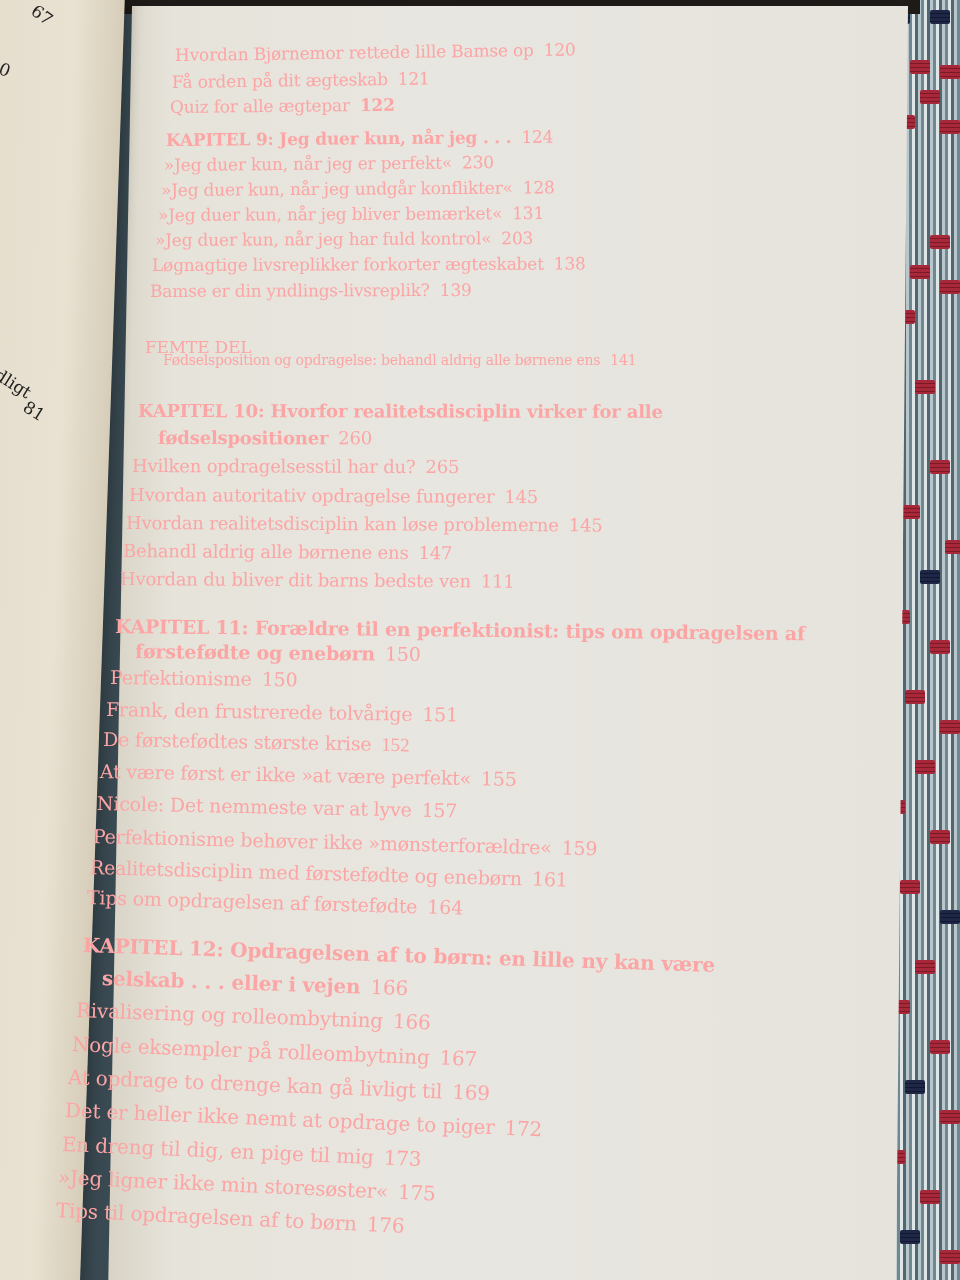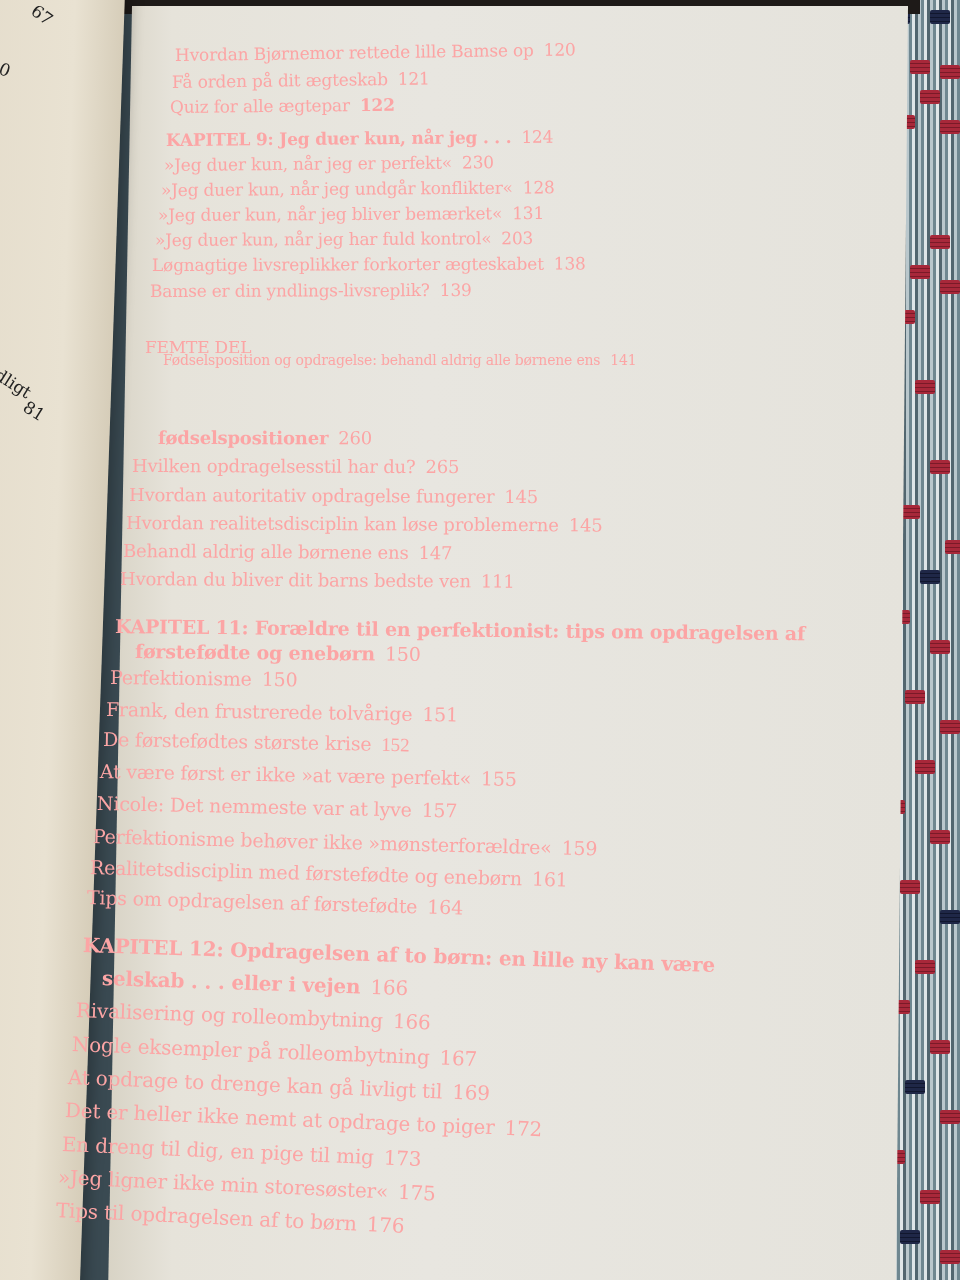--- a/index.html
+++ b/index.html
@@ -113,20 +113,21 @@
     <div class="entry" style="left: 170px; top: 97px; font-size: 17px; transform: rotate(-0.6deg);"><span>Quiz for alle ægtepar</span><span class="pg" style="font-weight: bold;">122</span></div>
     <div class="entry bold" style="left: 166px; top: 130px; font-size: 17px; transform: rotate(-0.5deg);"><span>KAPITEL 9: Jeg duer kun, når jeg . . .</span><span class="pg" style="font-weight: normal;">124</span></div>
     <div class="entry" style="left: 164px; top: 155px; font-size: 17px; transform: rotate(-0.5deg);"><span>»Jeg duer kun, når jeg er perfekt«</span><span class="pg" style="font-weight: normal;">230</span></div>
     <div class="entry" style="left: 161px; top: 180px; font-size: 17px; transform: rotate(-0.4deg);"><span>»Jeg duer kun, når jeg undgår konflikter«</span><span class="pg" style="font-weight: normal;">128</span></div>
     <div class="entry" style="left: 158px; top: 205px; font-size: 17px; transform: rotate(-0.3deg);"><span>»Jeg duer kun, når jeg bliver bemærket«</span><span class="pg" style="font-weight: normal;">131</span></div>
     <div class="entry" style="left: 155px; top: 230px; font-size: 17px; transform: rotate(-0.3deg);"><span>»Jeg duer kun, når jeg har fuld kontrol«</span><span class="pg" style="font-weight: normal;">203</span></div>
     <div class="entry" style="left: 152px; top: 255px; font-size: 17px; transform: rotate(-0.2deg);"><span>Løgnagtige livsreplikker forkorter ægteskabet</span><span class="pg" style="font-weight: normal;">138</span></div>
     <div class="entry" style="left: 150px; top: 281px; font-size: 17px; transform: rotate(-0.2deg);"><span>Bamse er din yndlings-livsreplik?</span><span class="pg" style="font-weight: normal;">139</span></div>
     <div class="entry" style="left: 145px; top: 337px; font-size: 17px; transform: rotate(0deg);"><span>FEMTE DEL</span></div>
     <div class="entry" style="left: 143px; top: 352px; font-size: 14px; transform: rotate(0deg); margin-left: 20px;"><span>Fødselsposition og opdragelse: behandl aldrig alle børnene ens</span><span class="pg" style="font-weight: normal;">141</span></div>
+    <div class="entry bold" style="left: 138px; top: 400px; font-size: 18px; transform: rotate(0.1deg);"><span>KAPITEL 10: Hvorfor realitetsdisciplin virker for alle</span></div>
     <div class="entry bold" style="left: 158px; top: 427px; font-size: 18px; transform: rotate(0.1deg);"><span>fødselspositioner</span><span class="pg" style="font-weight: normal;">260</span></div>
     <div class="entry" style="left: 132px; top: 455px; font-size: 18px; transform: rotate(0.2deg);"><span>Hvilken opdragelsesstil har du?</span><span class="pg" style="font-weight: normal;">265</span></div>
     <div class="entry" style="left: 129px; top: 484px; font-size: 18px; transform: rotate(0.3deg);"><span>Hvordan autoritativ opdragelse fungerer</span><span class="pg" style="font-weight: normal;">145</span></div>
     <div class="entry" style="left: 126px; top: 512px; font-size: 18px; transform: rotate(0.3deg);"><span>Hvordan realitetsdisciplin kan løse problemerne</span><span class="pg" style="font-weight: normal;">145</span></div>
     <div class="entry" style="left: 123px; top: 540px; font-size: 18px; transform: rotate(0.4deg);"><span>Behandl aldrig alle børnene ens</span><span class="pg" style="font-weight: normal;">147</span></div>
     <div class="entry" style="left: 120px; top: 568px; font-size: 18px; transform: rotate(0.4deg);"><span>Hvordan du bliver dit barns bedste ven</span><span class="pg" style="font-weight: normal;">111</span></div>
     <div class="entry bold" style="left: 115px; top: 615px; font-size: 19px; transform: rotate(0.6deg);"><span>KAPITEL 11: Forældre til en perfektionist: tips om opdragelsen af</span></div>
     <div class="entry bold" style="left: 135px; top: 640px; font-size: 19px; transform: rotate(0.6deg);"><span>førstefødte og enebørn</span><span class="pg" style="font-weight: normal;">150</span></div>
     <div class="entry" style="left: 110px; top: 666px; font-size: 19px; transform: rotate(0.7deg);"><span>Perfektionisme</span><span class="pg" style="font-weight: normal;">150</span></div>
     <div class="entry" style="left: 106px; top: 698px; font-size: 19px; transform: rotate(0.9deg);"><span>Frank, den frustrerede tolvårige</span><span class="pg" style="font-weight: normal;">151</span></div>

